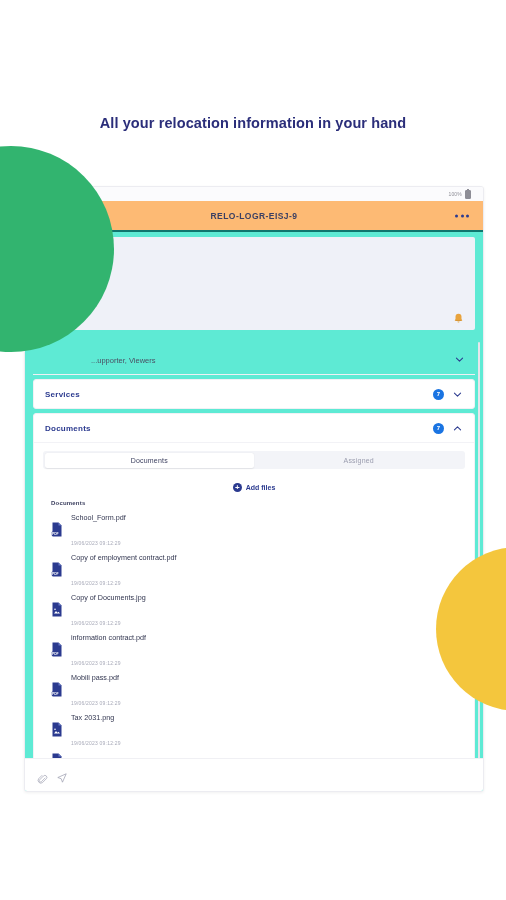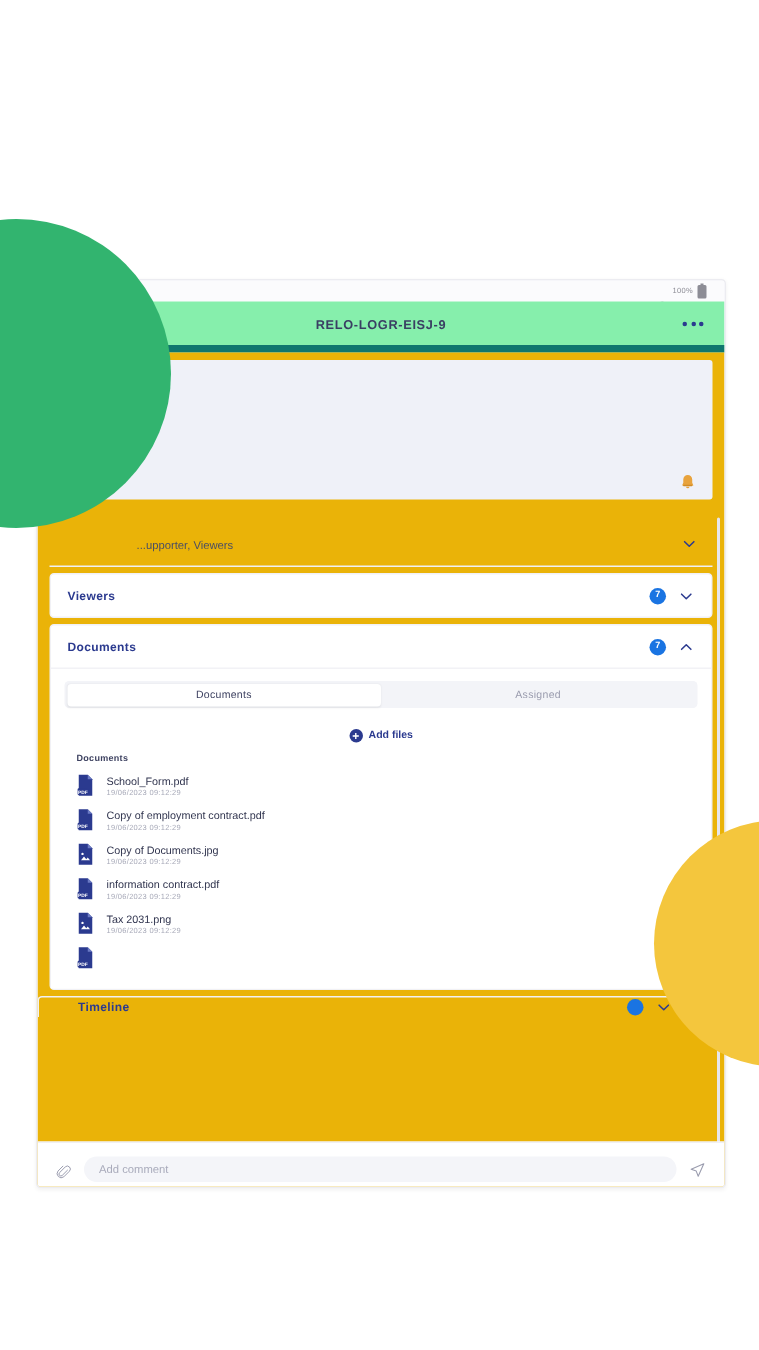--- a/index.html
+++ b/index.html
@@ -67,39 +67,39 @@
   .sb-wifi{width:7px;height:5px;}
   .sb-batt{
     width:4px;height:7px;border:.7px solid #8d8d96;border-radius:1px;
     position:relative;background:#8d8d96;
   }
   .sb-batt:after{content:"";position:absolute;left:1px;top:-1.6px;width:2px;height:1px;background:#8d8d96;}
 
   
   .apphdr{
     height:29px;
-    background:#86efac;
-    border-bottom:5px solid #0f766e;
+    background:#fdba74;
+    border-bottom:2px solid #0f766e;
     display:flex;align-items:center;
     padding:0 14px;
     position:relative;
   }
   .apphdr-title{
     flex:1;text-align:center;
     font-size:8.5px;font-weight:700;
     letter-spacing:.45px;
     color:#3a3f63;
   }
   .kebab{display:flex;gap:2.5px;position:absolute;right:14px;top:50%;transform:translateY(-50%);}
   .kebab i{width:3px;height:3px;border-radius:50%;background:#2B3A8F;display:block;}
 
   
   .appbody{
     height:561px;
-    background:#eab308;
+    background:#5eead4;
     position:relative;
     overflow:hidden;
   }
 
   
   .banner{
     margin:5px 8px 0 8px;
     height:93px;
     background:#eff1f8;
     border-radius:2px;
@@ -193,21 +193,21 @@
     margin:2px 0 3px 8px;letter-spacing:.2px;
   }
 
   .file-list{display:flex;flex-direction:column;}
   .file-row{
     display:flex;align-items:center;gap:8px;
     padding:3.5px 8px;
   }
   .file-ico{width:12px;height:15px;flex:0 0 auto;position:relative;}
   .file-ico svg{display:block;}
-  .file-meta{display:flex;flex-direction:column;gap:1px;min-width:0;}
+  .file-meta{display:flex;flex-direction:column;gap:18px;min-width:0;}
   .file-name{font-size:7.2px;color:#31354f;white-space:nowrap;}
   .file-date{font-size:5px;color:#a7a9b8;letter-spacing:.2px;}
 
   
   .inner-scroll{
     position:absolute;right:3px;top:110px;
     width:2px;height:430px;border-radius:2px;
     background:#e6e6ec;
   }
 
@@ -240,20 +240,21 @@
     padding:0 10px;
     font-size:7.5px;color:#a9abbb;
   }
   .send{width:12px;height:12px;flex:0 0 auto;}
 </style>
 </head>
 <body>
 
 <div class="stage">
 
+  <div class="headline">All your relocation information in your hand</div>
 
   <div class="blob-green"></div>
 
   <div class="device">
 
     <div class="statusbar">
       <div class="sb-group">
         <span class="sb-wifi">
           <svg viewBox="0 0 14 10">
               <path d="M7 8.6 9.3 5.9a3.6 3.6 0 0 0-4.6 0Z" fill="#8d8d96"></path>
@@ -290,21 +291,21 @@
         <span class="metarow-txt">...upporter, Viewers</span>
         <span class="chev">
           <svg viewBox="0 0 16 16">
               <path d="M3.5 6l4.5 4.4L12.5 6" fill="none" stroke="#2B3A8F" stroke-width="1.5" stroke-linecap="round" stroke-linejoin="round"></path>
             </svg>
         </span>
       </div>
 
       <div class="acc">
         <div class="acc-head">
-          <span class="acc-title">Viewers</span>
+          <span class="acc-title">Services</span>
           <span class="badge">7</span>
           <span class="chev">
             <svg viewBox="0 0 16 16">
                 <path d="M3.5 6l4.5 4.4L12.5 6" fill="none" stroke="#2B3A8F" stroke-width="1.5" stroke-linecap="round" stroke-linejoin="round"></path>
               </svg>
           </span>
         </div>
       </div>
 
 
@@ -388,20 +389,34 @@
                     <rect x="1.5" y="19" width="14" height="9" rx="1.5" fill="#2B3A8F"></rect>
                     <text x="8.5" y="26" font-size="6.5" fill="#fff" text-anchor="middle" font-family="Liberation Sans, sans-serif" font-weight="bold">PDF</text>
                   </svg>
               </span>
               <span class="file-meta">
                 <span class="file-name">information contract.pdf</span>
                 <span class="file-date">19/06/2023 09:12:29</span>
               </span>
             </div>
 
+            <div class="file-row">
+              <span class="file-ico">
+                <svg viewBox="0 0 24 30">
+                    <path d="M3 1h12l6 6v22H3z" fill="#2B3A8F"></path>
+                    <path d="M15 1l6 6h-6z" fill="#6b7ac4"></path>
+                    <rect x="1.5" y="19" width="14" height="9" rx="1.5" fill="#2B3A8F"></rect>
+                    <text x="8.5" y="26" font-size="6.5" fill="#fff" text-anchor="middle" font-family="Liberation Sans, sans-serif" font-weight="bold">PDF</text>
+                  </svg>
+              </span>
+              <span class="file-meta">
+                <span class="file-name">Mobili pass.pdf</span>
+                <span class="file-date">19/06/2023 09:12:29</span>
+              </span>
+            </div>
 
             <div class="file-row">
               <span class="file-ico">
                 <svg viewBox="0 0 24 30">
                     <path d="M3 1h12l6 6v22H3z" fill="#2B3A8F"></path>
                     <path d="M15 1l6 6h-6z" fill="#6b7ac4"></path>
                     <path d="M6 23l4-5 3 3.6 2-2.2 3 3.6z" fill="#fff"></path>
                     <circle cx="8" cy="14.5" r="1.6" fill="#fff"></circle>
                   </svg>
               </span>
@@ -437,23 +452,20 @@
       </div>
 
       <div class="inner-scroll"></div>
 
       <div class="commentbar">
         <span class="clip">
           <svg viewBox="0 0 20 20">
               <path d="M14.5 7.5 8.2 13.8a2.3 2.3 0 0 1-3.3-3.3l6.9-6.9a3.6 3.6 0 0 1 5.1 5.1l-6.9 6.9a5 5 0 0 1-7-7l6-6" fill="none" stroke="#9a9cae" stroke-width="1.2" stroke-linecap="round" stroke-linejoin="round"></path>
             </svg>
         </span>
-        <div class="comment-input">
-          <span>Add comment</span>
-        </div>
         <span class="send">
           <svg viewBox="0 0 20 20">
               <path d="M17 3 3 9.2l5.6 2 2.2 5.8z" fill="none" stroke="#9a9cae" stroke-width="1.2" stroke-linejoin="round"></path>
             </svg>
         </span>
       </div>
 
     </div>
   </div>
 

